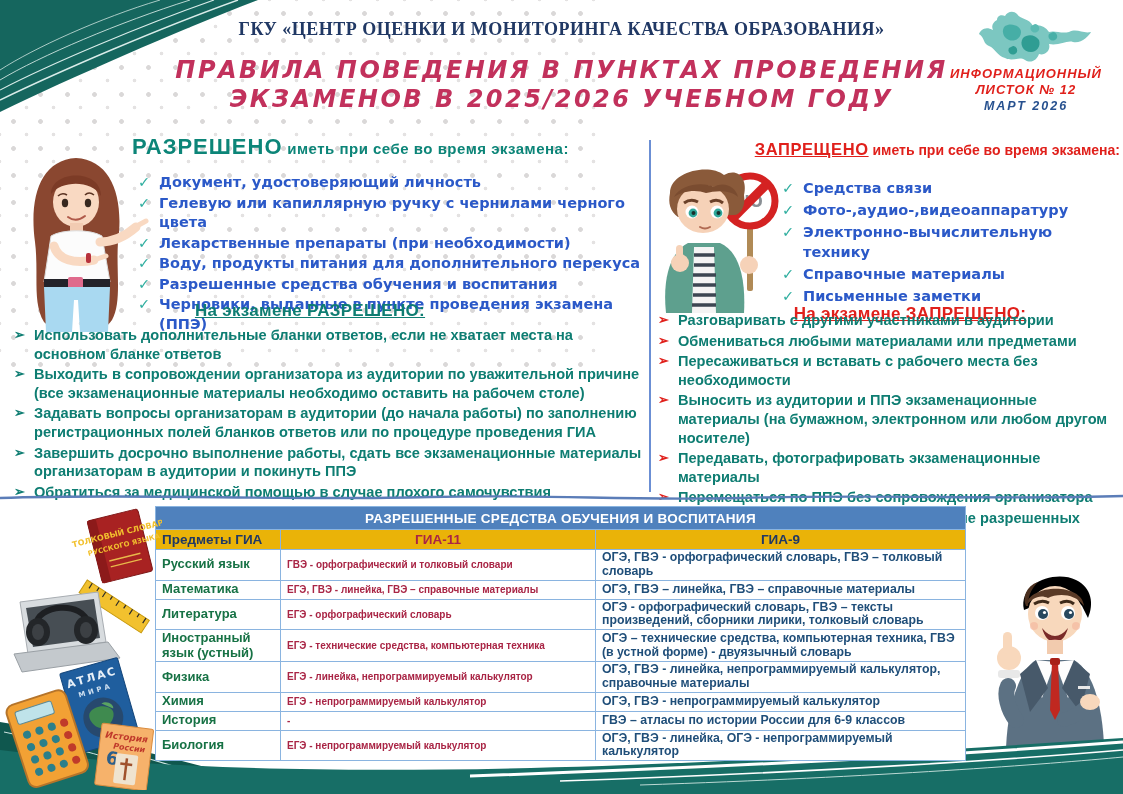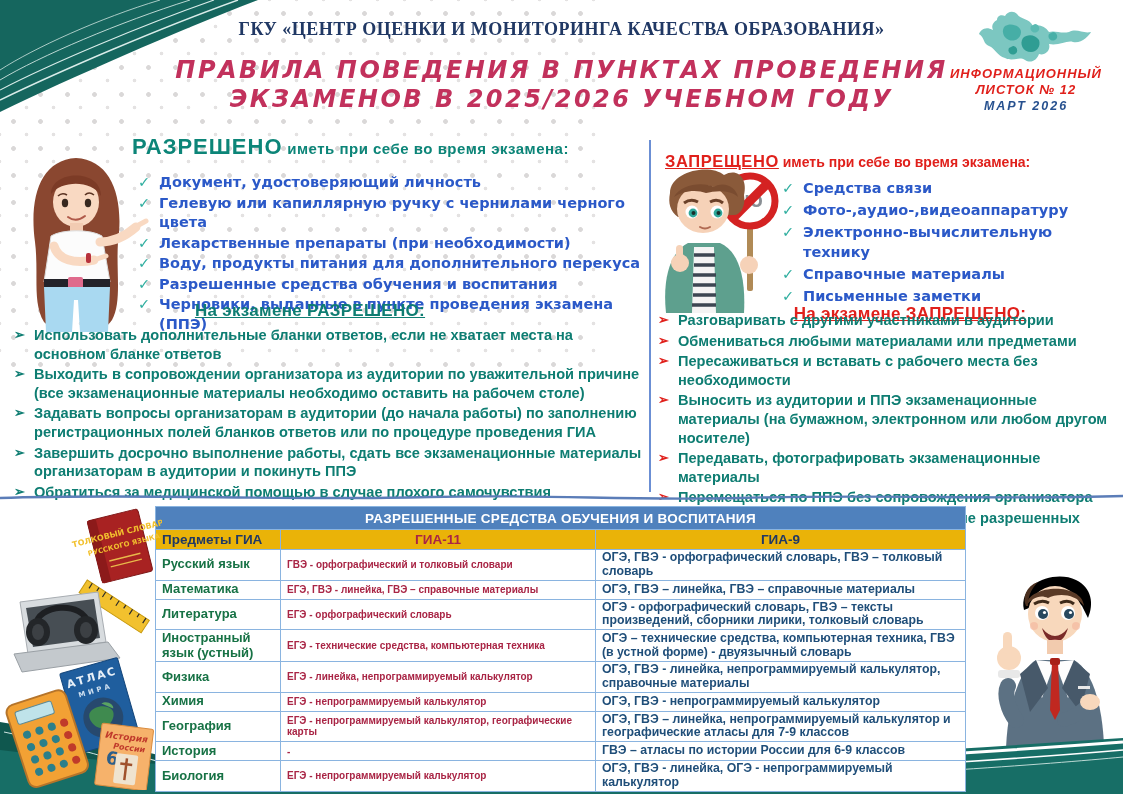--- a/index.html
+++ b/index.html
@@ -25,21 +25,21 @@
   #info-block{left:928px;top:66px;width:196px;text-align:center;z-index:2;line-height:16px;}
   #info-block .l1,#info-block .l2{font-style:italic;font-weight:700;font-size:13px;
     letter-spacing:1px;color:var(--red,#e0201b);}
   #info-block .l3{font-style:italic;font-weight:700;font-size:12.5px;letter-spacing:2px;
     color:var(--infonavy,#27518f);}
 
   
   #allowed-heading{left:132px;top:134px;width:540px;z-index:2;color:var(--teal,#0c8578);}
   #allowed-heading .strong{font-weight:700;font-size:22px;letter-spacing:1px;}
   #allowed-heading .rest{font-weight:700;font-size:15px;letter-spacing:.5px;}
-  #forbidden-heading{left:665px;top:152px;width:455px;text-align:left;z-index:2;color:var(--red,#e0201b);}
+  #forbidden-heading{left:665px;top:140px;width:455px;text-align:right;z-index:2;color:var(--red,#e0201b);}
   #forbidden-heading .strong{font-weight:700;font-size:16.5px;letter-spacing:.6px;text-decoration:underline;}
   #forbidden-heading .rest{font-weight:700;font-size:14px;}
 
   .checklist{list-style:none;margin:0;padding:0;z-index:2;}
   .checklist li{display:flex;gap:8px;align-items:flex-start;
     font-family:"DejaVu Sans",sans-serif;font-weight:700;font-size:14.5px;
     color:var(--blue,#2b59c8);}
   .checklist .check{color:var(--check,#2fae9f);flex:0 0 13px;}
   #allowed-items{left:138px;top:173px;width:510px;}
   #allowed-items li{margin:0 0 1px 0;line-height:19.5px;}
@@ -362,25 +362,20 @@
           <td class="g11">ЕГЭ - линейка, непрограммируемый калькулятор</td>
           <td class="g9">ОГЭ, ГВЭ - линейка, непрограммируемый калькулятор, справочные материалы</td>
         </tr>
 
         <tr>
           <td class="subj">Химия</td>
           <td class="g11">ЕГЭ - непрограммируемый калькулятор</td>
           <td class="g9">ОГЭ, ГВЭ - непрограммируемый калькулятор</td>
         </tr>
 
-        <tr>
-          <td class="subj">География</td>
-          <td class="g11">ЕГЭ - непрограммируемый калькулятор, географические карты</td>
-          <td class="g9">ОГЭ, ГВЭ – линейка, непрограммируемый калькулятор и географические атласы для 7-9 классов</td>
-        </tr>
 
         <tr>
           <td class="subj">История</td>
           <td class="g11">-</td>
           <td class="g9">ГВЭ – атласы по истории России для 6-9 классов</td>
         </tr>
 
         <tr>
           <td class="subj">Биология</td>
           <td class="g11">ЕГЭ - непрограммируемый калькулятор</td>

